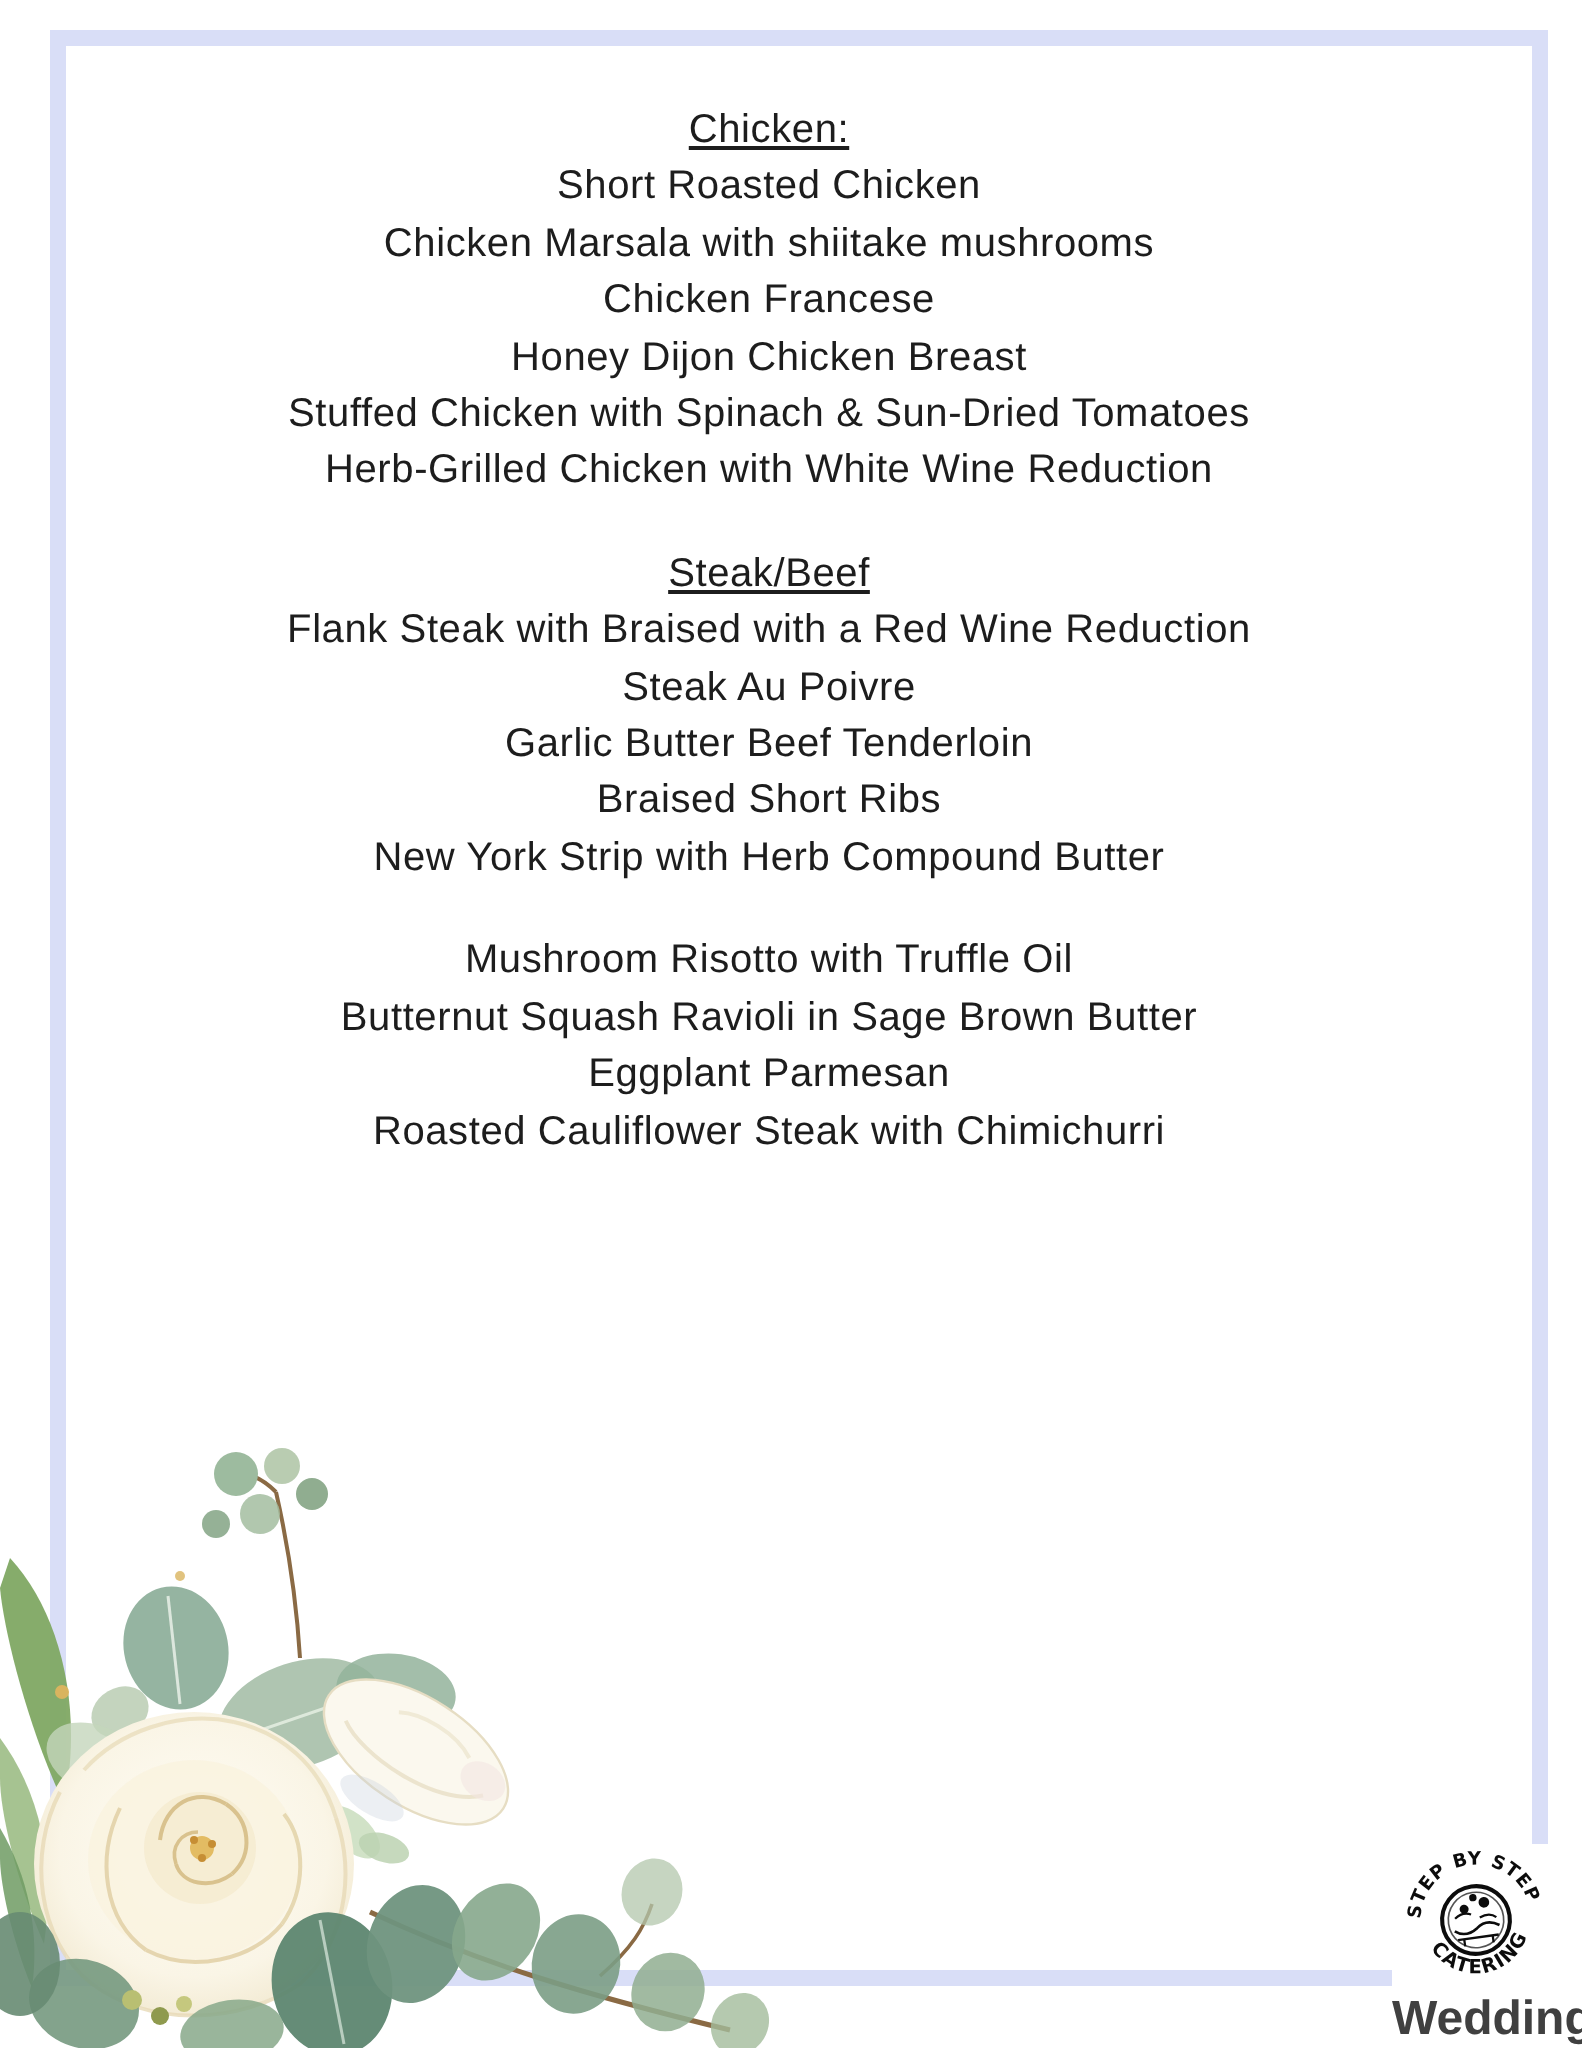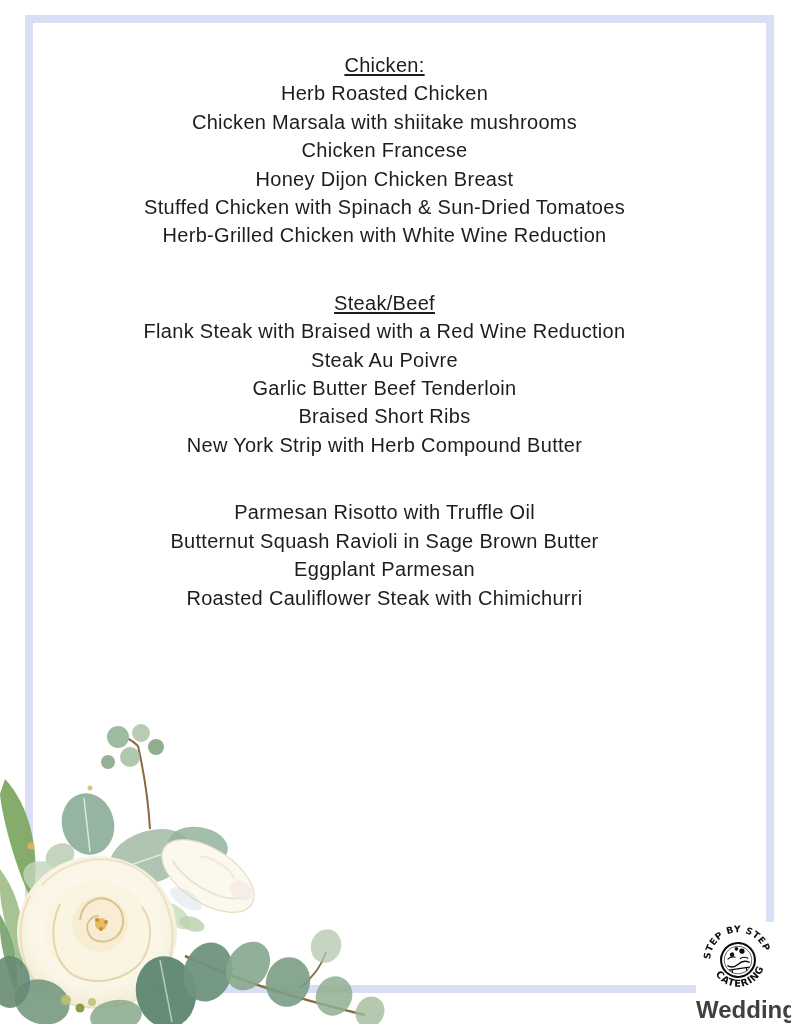--- a/index.html
+++ b/index.html
@@ -21,21 +21,21 @@
   .menu {
     position: absolute;
     left: 25px; top: 51px; width: 719px;
     text-align: center;
     color: #1d1d1d;
     font-size: 20px;
     line-height: 28.4px;
     letter-spacing: 0.3px;
     z-index: 3;
   }
-  .menu-section + .menu-section { margin-top: 39px; }
+  .menu-section + .menu-section { margin-top: 23px; }
   .menu-title {
     text-decoration: underline;
     text-underline-offset: 2px;
   }
 
   
   .floral {
     position: absolute;
     left: 0; top: 724px;
     width: 400px; height: 300px;
@@ -69,37 +69,37 @@
 <body>
 
 <div class="frame-bar frame-top"></div>
 <div class="frame-bar frame-left"></div>
 <div class="frame-bar frame-right"></div>
 <div class="frame-bar frame-bottom"></div>
 
 <div class="menu">
   <div class="menu-section">
     <div class="menu-title">Chicken:</div>
-    <div class="menu-line">Herb Roasted Chicken</div>
+    <div class="menu-line">Short Roasted Chicken</div>
     <div class="menu-line">Chicken Marsala with shiitake mushrooms</div>
     <div class="menu-line">Chicken Francese</div>
     <div class="menu-line">Honey Dijon Chicken Breast</div>
     <div class="menu-line">Stuffed Chicken with Spinach &amp; Sun-Dried Tomatoes</div>
     <div class="menu-line">Herb-Grilled Chicken with White Wine Reduction</div>
   </div>
   <div class="menu-section">
     <div class="menu-title">Steak/Beef</div>
     <div class="menu-line">Flank Steak with Braised with a Red Wine Reduction</div>
     <div class="menu-line">Steak Au Poivre</div>
     <div class="menu-line">Garlic Butter Beef Tenderloin</div>
     <div class="menu-line">Braised Short Ribs</div>
     <div class="menu-line">New York Strip with Herb Compound Butter</div>
   </div>
   <div class="menu-section">
-    <div class="menu-line">Parmesan Risotto with Truffle Oil</div>
+    <div class="menu-line">Mushroom Risotto with Truffle Oil</div>
     <div class="menu-line">Butternut Squash Ravioli in Sage Brown Butter</div>
     <div class="menu-line">Eggplant Parmesan</div>
     <div class="menu-line">Roasted Cauliflower Steak with Chimichurri</div>
   </div>
 </div>
 
 <svg class="floral" viewBox="0 0 400 300" aria-hidden="true">
   <defs>
     <radialGradient id="roseGrad" cx="50%" cy="45%" r="60%">
       <stop offset="0%" stop-color="#fffdf6"></stop>

